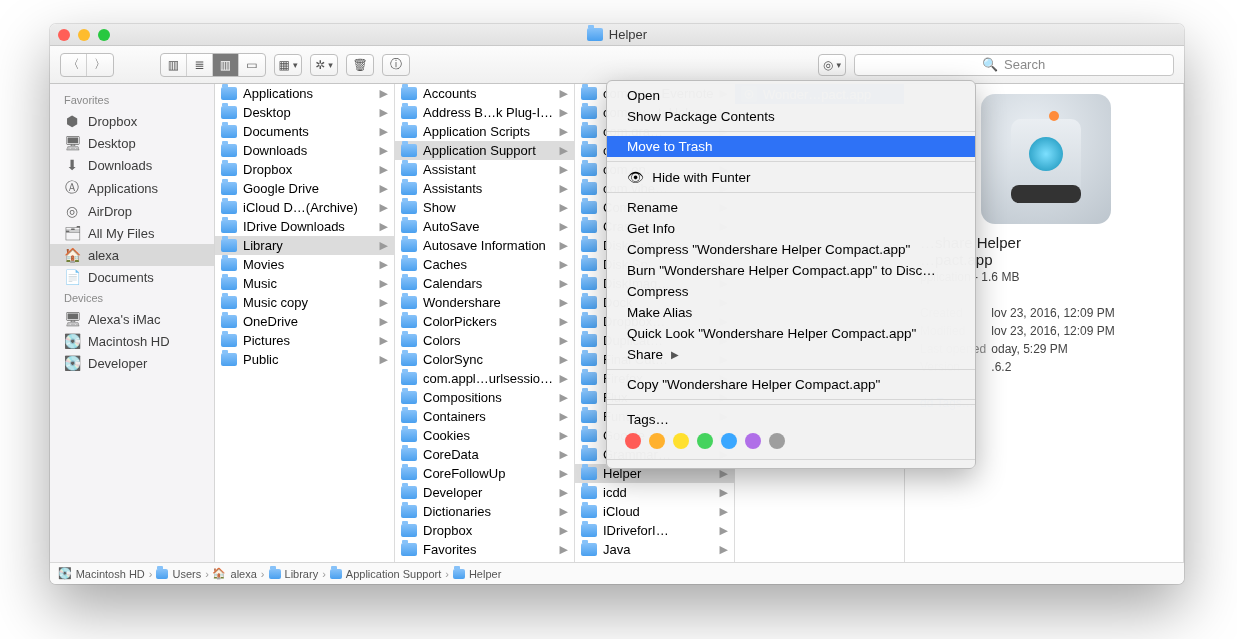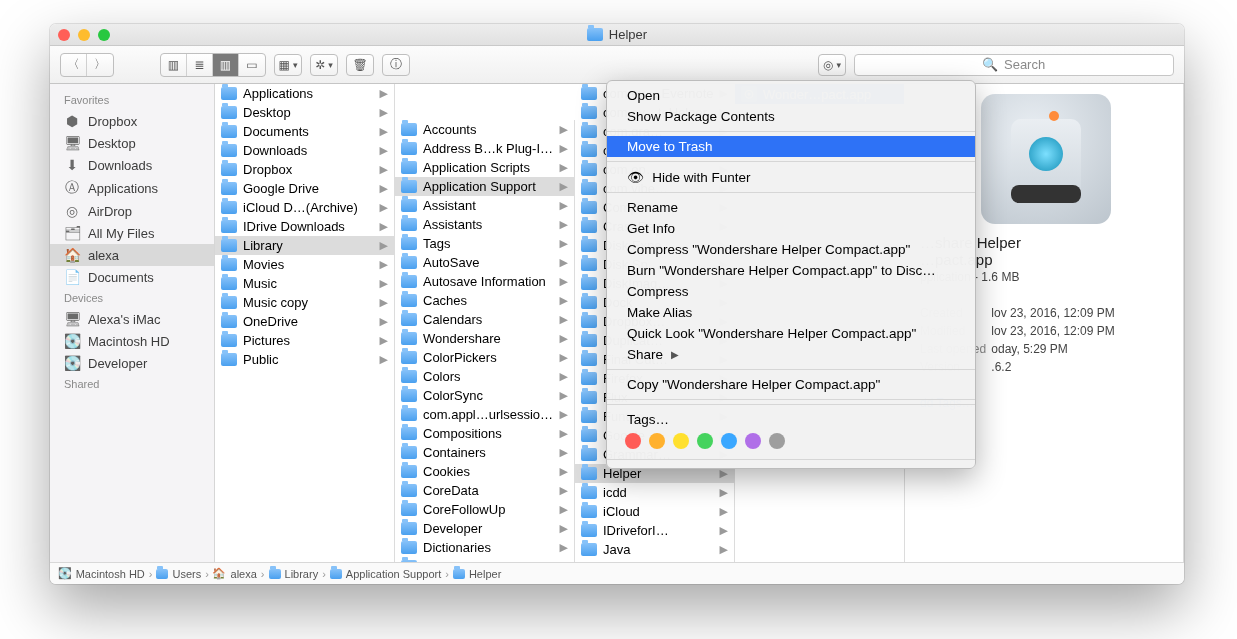--- a/index.html
+++ b/index.html
@@ -43,21 +43,21 @@
 .sidebar {
   width:165px; background:#f5f4f6; border-right:1px solid #d6d6d6; padding:6px 0; overflow:hidden; font-size:13px;
 }
 .sb-head{ color:#8a8a8a; font-size:11px; padding:4px 14px; font-weight:500;}
 .sb-item{ padding:3px 10px 3px 14px; display:flex; align-items:center; gap:8px; color:#3c3c3c; cursor:default;}
 .sb-item.sel{ background:#d9d9d9;}
 .sb-ico{ width:16px; text-align:center; color:#6a6a6a; font-size:14px;}
 
 .columns { flex:1; display:flex; min-width:0; position:relative; background:#fff;}
 .col { border-right:1px solid #dcdcdc; overflow-y:auto; font-size:13px; position:relative; }
-.col.c1{width:180px;} .col.c2{width:180px;margin-top:36px;} .col.c3{width:160px;} .col.c4{width:170px;} .col.preview{flex:1; min-width:150px; padding:10px 12px;}
+.col.c1{width:180px;} .col.c2{width:180px;} .col.c3{width:160px;} .col.c4{width:170px;} .col.preview{flex:1; min-width:150px; padding:10px 12px;}
 .row { display:flex; align-items:center; padding:2px 6px 2px 6px; gap:6px; white-space:nowrap; overflow:hidden;}
 .row .lbl{flex:1; overflow:hidden; text-overflow:ellipsis;}
 .row .ar{ color:#9a9a9a; font-size:11px;}
 .row.sel-grey{ background:#dcdcdc;}
 .row.sel-blue{ background:#1b6ef3; color:#fff;}
 .app-ico{ width:16px;height:16px; border-radius:3px; background: #4aa0ef; font-size:10px; color:#fff; display:flex;align-items:center;justify-content:center;}
 
 .pathbar{ height:22px; border-top:1px solid #d8d8d8; background:#fafafa; display:flex; align-items:center; padding:0 8px; font-size:11px; color:#555; gap:4px; overflow:hidden;}
 .pathbar .sep{color:#999;}
 
@@ -194,21 +194,20 @@
           <span>Alexa's iMac</span>
         </div>
         <div class="sb-item">
           <span class="sb-ico">💽</span>
           <span>Macintosh HD</span>
         </div>
         <div class="sb-item">
           <span class="sb-ico">💽</span>
           <span>Developer</span>
         </div>
-        <div class="sb-head">Shared</div>
       </div>
     <div class="columns">
       <div class="col c1" id="c1">
           <div class="row">
             <span class="folder-ico"></span>
             <span class="lbl">Applications</span>
             <span class="ar">▶</span>
           </div>
           <div class="row">
             <span class="folder-ico"></span>
@@ -307,21 +306,21 @@
             <span class="lbl">Assistant</span>
             <span class="ar">▶</span>
           </div>
           <div class="row">
             <span class="folder-ico"></span>
             <span class="lbl">Assistants</span>
             <span class="ar">▶</span>
           </div>
           <div class="row">
             <span class="folder-ico"></span>
-            <span class="lbl">Tags</span>
+            <span class="lbl">Show</span>
             <span class="ar">▶</span>
           </div>
           <div class="row">
             <span class="folder-ico"></span>
             <span class="lbl">AutoSave</span>
             <span class="ar">▶</span>
           </div>
           <div class="row">
             <span class="folder-ico"></span>
             <span class="lbl">Autosave Information</span>

